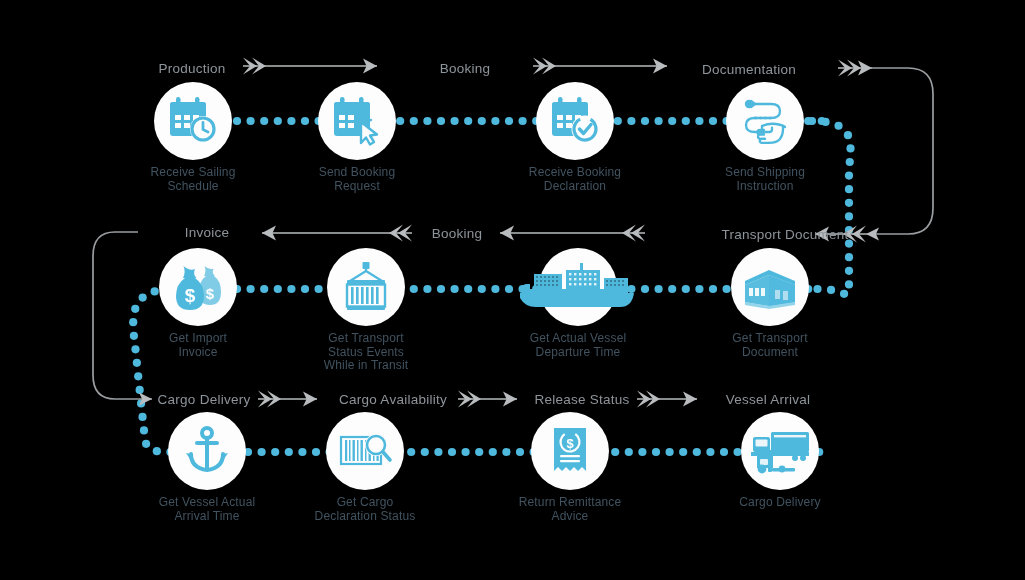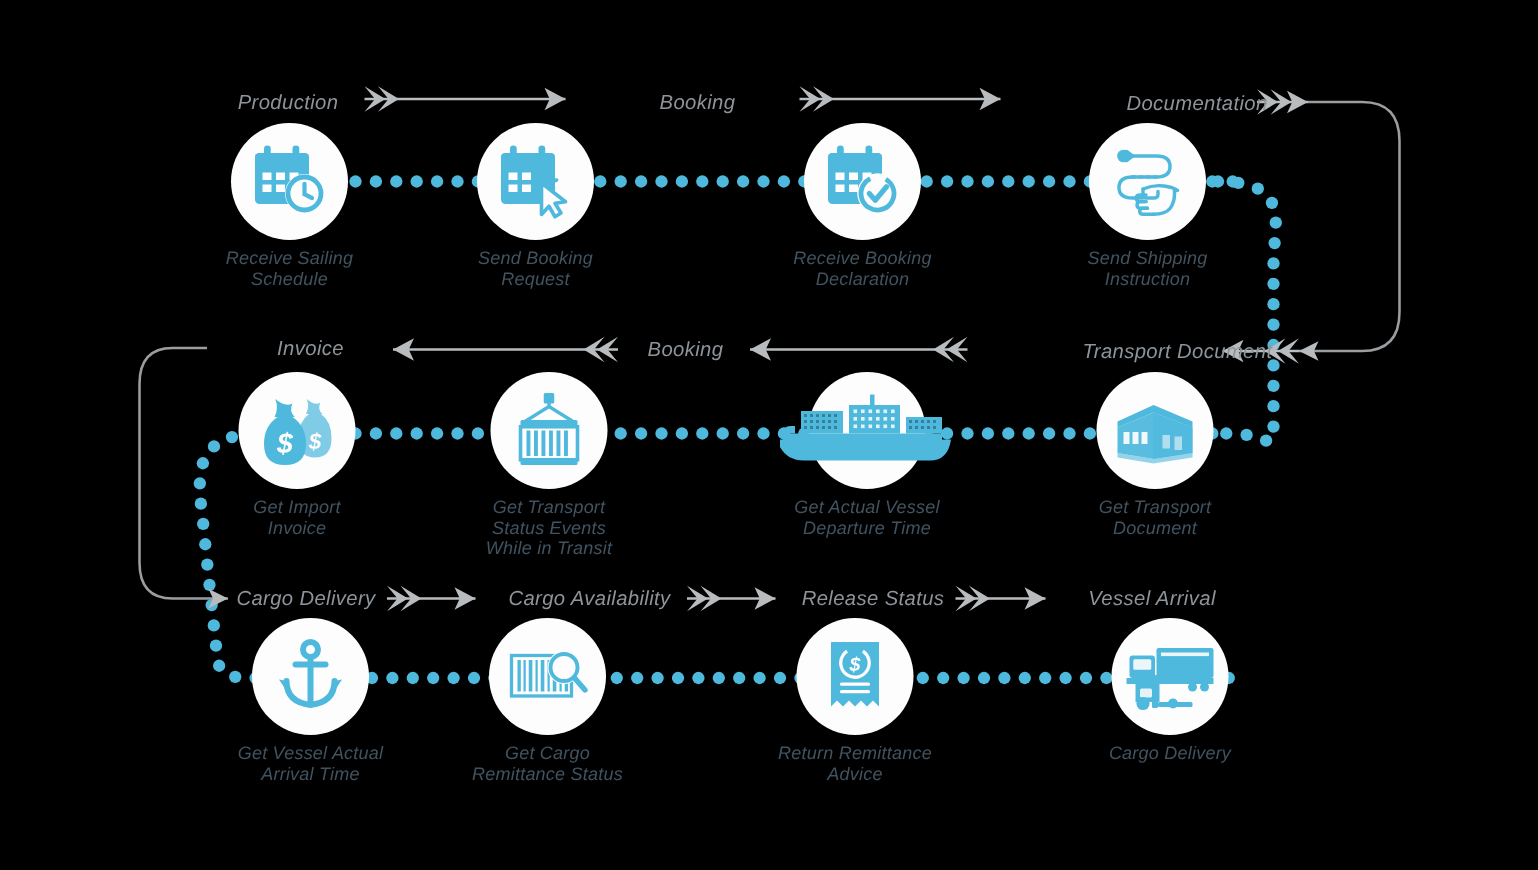--- a/index.html
+++ b/index.html
@@ -2,21 +2,21 @@
 <html><head>
 <meta charset="utf-8">
 <style>
   * { margin:0; padding:0; box-sizing:border-box; }
   html, body { background:#000; }
   body {
     width:1025px; height:580px;
     font-family:"Liberation Sans", sans-serif;
     overflow:hidden; position:relative;
   }
-  #stage { position:absolute; inset:0; width:893px; height:580px;font-style:italic; }
+  #stage { position:absolute; inset:0; width:893px; height:580px; }
 
   svg.layer { position:absolute; left:0; top:0; width:1025px; height:580px; pointer-events:none; }
 
   
   .node { position:absolute; transform:translate(-50%,-50%); }
   .bubble {
     position:absolute; left:50%; top:0; transform:translateX(-50%);
     width:78px; height:78px; border-radius:50%;
     background:#fdfdfd;
     display:flex; align-items:center; justify-content:center;
@@ -289,21 +289,21 @@
           <path d="M 697 399 L 683 391.5 L 686.5 399 L 683 406.5 Z" fill="#b9bcbe"></path>
           <path d="M 637 390.5 L 651 399 L 651 399 L 637 407.5 L 644 399 Z" fill="#b9bcbe"></path>
           <path d="M 646 390.5 L 660 399 L 660 399 L 646 407.5 L 653 399 Z" fill="#b9bcbe"></path>
         </g>
       </g>
   </svg>
 
   <div id="stage-labels">
       <div class="stage-label" style="left: 192px; top: 68px;">Production</div>
       <div class="stage-label" style="left: 465px; top: 68px;">Booking</div>
-      <div class="stage-label" style="left: 798px; top: 69px;">Documentation</div>
+      <div class="stage-label" style="left: 749px; top: 69px;">Documentation</div>
       <div class="stage-label" style="left: 207px; top: 232px;">Invoice</div>
       <div class="stage-label" style="left: 457px; top: 233px;">Booking</div>
       <div class="stage-label" style="left: 749px; top: 234px; margin-left: 36px;">Transport Document</div>
       <div class="stage-label" style="left: 204px; top: 399px;">Cargo Delivery</div>
       <div class="stage-label" style="left: 393px; top: 399px;">Cargo Availability</div>
       <div class="stage-label" style="left: 582px; top: 399px;">Release Status</div>
       <div class="stage-label" style="left: 768px; top: 399px;">Vessel Arrival</div>
     </div>
   <div id="nodes">
       <div class="node" style="left: 193px; top: 82px;">
@@ -568,21 +568,21 @@
       <rect x="30.5" y="11" width="2.4" height="21"></rect>
               <rect x="35" y="11" width="1.5" height="21"></rect>
       <rect x="38.5" y="11" width="2.2" height="21"></rect>
     </g>
     <circle cx="38" cy="16" r="11" fill="#fdfdfd"></circle>
     <circle cx="38" cy="16" r="9" fill="none" stroke="#4fb9dd" stroke-width="2.6"></circle>
     <path d="M45 23 L52 31" stroke="#4fb9dd" stroke-width="3.6" stroke-linecap="round"></path>
   </svg>
         </div>
         <div class="node-label">Get Cargo
-Remittance Status</div>
+Declaration Status</div>
       </div>
       <div class="node" style="left: 570px; top: 412px;">
         <div class="bubble">
           <svg width="40" height="52" viewBox="0 0 40 52">
     <path d="M4 3 L36 3 L36 46 L32 42 L28 46 L24 42 L20 46 L16 42 L12 46 L8 42 L4 46 Z" fill="#4fb9dd"></path>
     <circle cx="20" cy="17" r="9.5" fill="none" stroke="#fdfdfd" stroke-width="2.2" stroke-dasharray="48 11" transform="rotate(-55 20 17)"></circle>
     <text x="20" y="22.5" fill="#fdfdfd" font-family="Liberation Sans, sans-serif" font-size="13" font-weight="bold" text-anchor="middle">$</text>
     <g fill="#fdfdfd">
       <rect x="10" y="30" width="20" height="2.2" rx="1"></rect>
       <rect x="10" y="35" width="20" height="2.2" rx="1"></rect>

